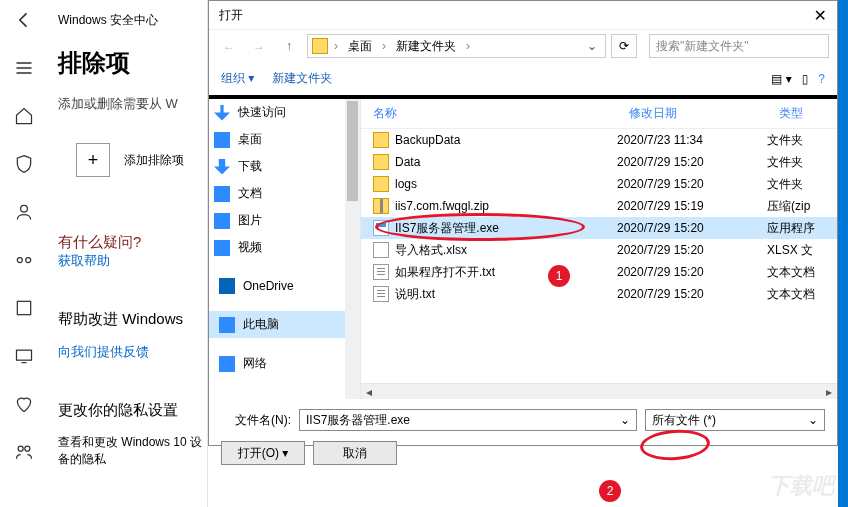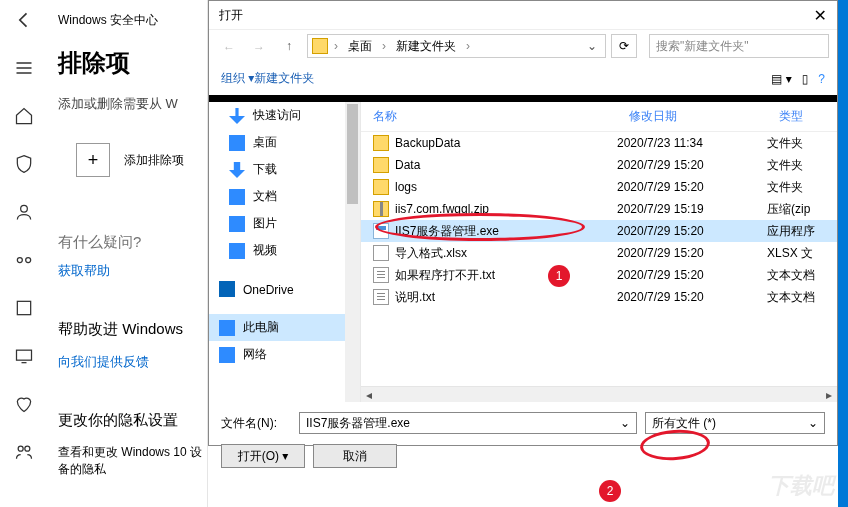--- a/index.html
+++ b/index.html
@@ -7,44 +7,44 @@
 .blue-edge{position:absolute;right:0;top:0;width:10px;height:100%;background:#0078d7}
 .settings{position:absolute;left:0;top:0;width:208px;height:100%;background:#fff;border-right:1px solid #e5e5e5;display:flex}
 .rail{width:48px;display:flex;flex-direction:column;align-items:center;padding-top:10px;gap:28px}
 .rail .ic{width:20px;height:20px;color:#333}
 .content{flex:1;padding:8px 0 0 10px}
 .win-title{font-size:12px;padding:4px 5px 12px 0}
 .h1{font-size:24px;font-weight:600;margin:6px 0 16px}
 .sub{font-size:13px;color:#444;margin-bottom:30px}
 .addrow{display:flex;align-items:center;gap:14px;margin-left:18px;margin-bottom:56px}
 .plus{width:34px;height:34px;border:1px solid #999;display:flex;align-items:center;justify-content:center;font-size:18px}
-.q{font-size:15px;margin-bottom:10px;color:#737373}
+.q{font-size:15px;color:#7f1d1d}
 .link{color:#0066cc;font-size:13px;margin-bottom:40px;display:block}
 .h2b{font-size:15px;margin-bottom:14px}
 .dialog{position:absolute;left:208px;top:0;right:10px;height:446px;background:#fff;border:1px solid #888}
 .dlg-title{display:flex;justify-content:space-between;padding:6px 10px;height:28px;align-items:center}
 .close{font-size:16px}
 .nav{display:flex;align-items:center;gap:6px;padding:4px 8px;border-top:1px solid #eee}
 .navbtn{width:24px;height:24px;display:flex;align-items:center;justify-content:center;color:#555}
 .navbtn.dis{color:#bbb}
 .crumb{flex:1;border:1px solid #ccc;height:24px;display:flex;align-items:center;padding:0 4px;gap:2px}
 .crumb .fic{width:16px;height:16px;background:#ffd96a;border:1px solid #d4a000}
 .crumb span{padding:0 4px}
 .crumb .chev{color:#888}
 .drop{width:18px;text-align:center;color:#555}
 .refresh{width:26px;height:24px;border:1px solid #ccc;display:flex;align-items:center;justify-content:center;margin-left:-1px}
 .search{width:180px;border:1px solid #ccc;height:24px;padding:0 6px;color:#888;display:flex;align-items:center;margin-left:6px}
-.toolbar{display:flex;align-items:center;padding:8px 12px;border-bottom:7px solid #000000}
+.toolbar{display:flex;align-items:center;gap:18px;padding:8px 12px;border-bottom:4px solid #000000}
 .toolbar .right{margin-left:auto;display:flex;gap:10px;align-items:center}
 .tbtn{color:#1a5fb4}
 .body{display:flex;height:300px}
 .tree{width:152px;border-right:1px solid #e8e8e8;overflow:hidden;position:relative}
 .tree-scroll{position:absolute;right:0;top:0;width:15px;height:100%;background:#f0f0f0}
 .tree-thumb{position:absolute;right:2px;top:2px;width:11px;height:100px;background:#c0c0c0}
-.ti{display:flex;align-items:flex-end;gap:8px;padding:5px 6px 5px 20px;font-size:13px}
+.ti{display:flex;align-items:center;gap:8px;padding:5px 6px 5px 5px;font-size:13px}
 .ti.sel{background:#cce8ff}
 .ti .tic{width:16px;height:16px;flex-shrink:0}
 .tic.pin{background:#2e8bff;clip-path:polygon(40% 0,60% 0,60% 50%,100% 50%,50% 100%,0 50%,40% 50%)}
 .tic.desk{background:#2e8bff}
 .tic.dl{background:#2e8bff;clip-path:polygon(30% 0,70% 0,70% 50%,100% 50%,50% 100%,0 50%,30% 50%)}
 .tic.doc{background:#2e8bff}
 .tic.img{background:#2e8bff}
 .tic.vid{background:#2e8bff}
 .tic.mus{background:#2e8bff}
 .tic.od{background:#0364b8}
@@ -73,21 +73,21 @@
 .circle1{position:absolute;border:3px solid #e3172c;border-radius:50%;width:210px;height:28px;left:375px;top:213px;pointer-events:none}
 .dot{position:absolute;width:22px;height:22px;border-radius:50%;background:#e3172c;color:#fff;display:flex;align-items:center;justify-content:center;font-size:12px;pointer-events:none}
 .dot1{left:548px;top:265px}
 .dot2{left:599px;top:480px}
 .hscroll{height:16px;background:#f0f0f0;border-top:1px solid #e5e5e5;position:relative;margin:0 0 0 0}
 .hscroll .ar{position:absolute;width:16px;height:16px;top:0;display:flex;align-items:center;justify-content:center;color:#555}
 .hscroll .ar.l{left:0}
 .hscroll .ar.r{right:0}
 .bottom{padding:10px 12px;display:flex;flex-direction:column;gap:10px}
 .fn-row{display:flex;align-items:center;gap:8px}
-.fn-label{width:70px;text-align:left}
+.fn-label{width:70px;text-align:right}
 .fn-input{flex:1;border:1px solid #888;height:22px;padding:0 6px;display:flex;align-items:center;justify-content:space-between}
 .filter{width:180px;border:1px solid #888;height:22px;padding:0 6px;display:flex;align-items:center;justify-content:space-between}
 .btns{display:flex;gap:8px}
 .btn{width:84px;height:24px;border:1px solid #888;background:#e9e9e9;display:flex;align-items:center;justify-content:center}
 .btn.open{position:relative}
 .circle2{position:absolute;border:3px solid #e3172c;border-radius:50%;width:70px;height:30px;left:640px;top:430px;pointer-events:none;transform:rotate(-4deg)}
 svg{width:100%;height:100%}
 .wm{position:absolute;right:14px;bottom:6px;font-size:22px;font-style:italic;color:rgba(0,0,0,0.08);font-weight:bold;pointer-events:none}
 </style>
 </head>
@@ -210,21 +210,21 @@
             <span>视频</span>
           </div>
           <div class="ti" style="margin-top: 12px; padding-left: 10px;">
             <div class="tic od"></div>
             <span>OneDrive</span>
           </div>
           <div class="ti sel" style="margin-top: 12px; padding-left: 10px;">
             <div class="tic pc"></div>
             <span>此电脑</span>
           </div>
-          <div class="ti" style="margin-top: 0; padding-left: 10px;">
+          <div class="ti" style="margin-top: 12px; padding-left: 10px;">
             <div class="tic net"></div>
             <span>网络</span>
           </div>
         </div>
       <div class="tree-scroll">
           <div class="tree-thumb"></div>
         </div>
     </div>
     <div class="files">
       <div class="fhead">

